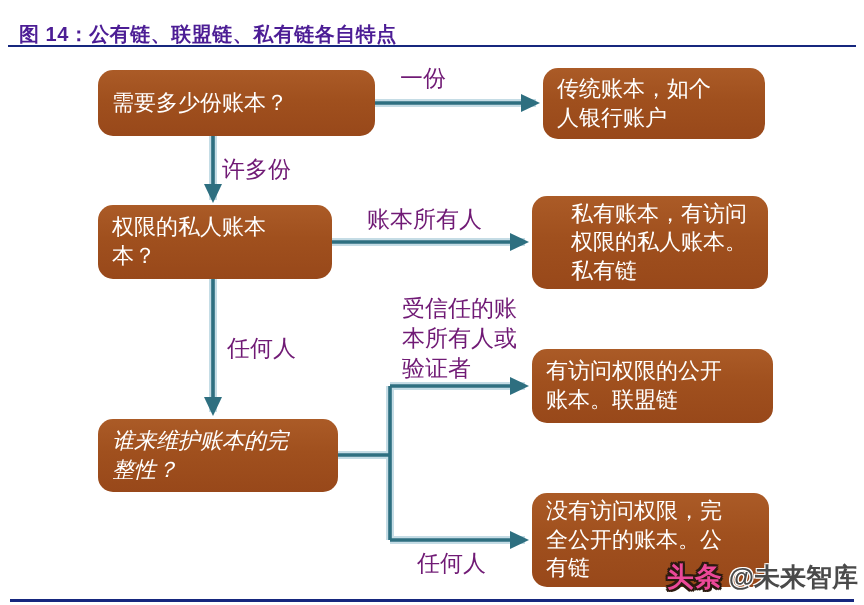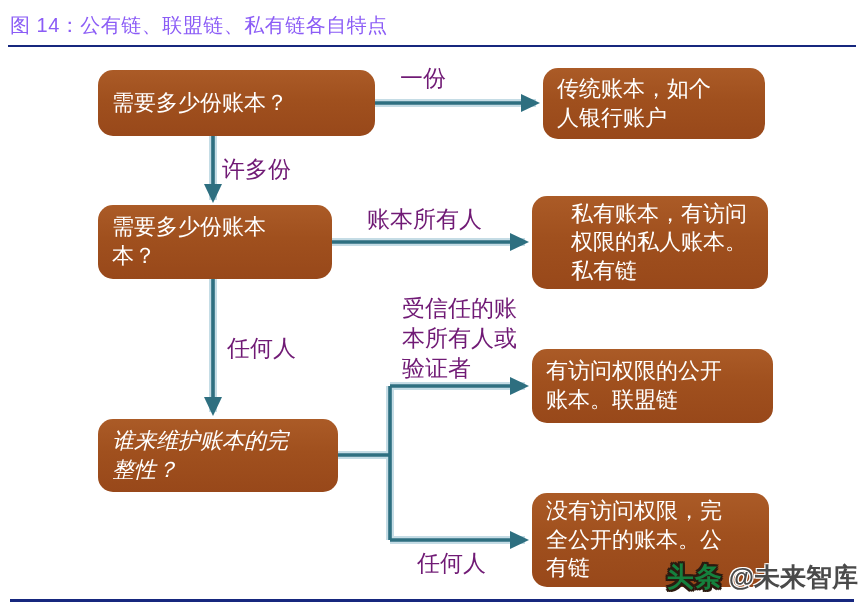--- a/index.html
+++ b/index.html
@@ -2,22 +2,22 @@
 <html><head>
 <meta charset="utf-8">
 <style>
   html,body{margin:0;padding:0;background:#ffffff;}
   .page{
     position:relative;width:864px;height:605px;overflow:hidden;background:#ffffff;
     font-family:"Liberation Sans","DejaVu Sans",sans-serif;
   }
   
   .figure-title{
-    position:absolute;left:10px;top:12px;margin:0;
-    font-size:20px;font-weight:normal;color:#8b5cf6;letter-spacing:.5px;
+    position:absolute;left:10px;top:12px;margin:9px;
+    font-size:20px;font-weight:bold;color:#4c1d95;letter-spacing:.5px;
     white-space:nowrap;
   }
   .title-rule{
     position:absolute;left:8px;right:8px;top:45px;height:2px;background:#16277E;
   }
   .bottom-rule{
     position:absolute;left:10px;right:10px;bottom:3px;height:3px;background:#16277E;
   }
   
   svg.connectors{position:absolute;left:0;top:0;pointer-events:none;}
@@ -49,21 +49,21 @@
   #lbl-anyone-down{left:227px;top:334px;}
   #lbl-trusted{left:402px;top:294px;}
   #lbl-anyone-bottom{left:417px;top:549px;}
   
   .watermark{
     position:absolute;right:6px;top:559px;
     display:flex;align-items:center;gap:6px;
     font-weight:bold;white-space:nowrap;
   }
   .wm-brand{
-    font-size:27px;color:#15803d;letter-spacing:1px;
+    font-size:27px;color:#ec4899;letter-spacing:1px;
     text-shadow:-2px -2px 0 #2b1a10,2px -2px 0 #2b1a10,-2px 2px 0 #2b1a10,2px 2px 0 #2b1a10,0 2px 0 #2b1a10,2px 0 0 #2b1a10,0 -2px 0 #2b1a10,-2px 0 0 #2b1a10;
   }
   .wm-handle{
     font-size:26px;color:#4a4a4a;
     text-shadow:-1px -1px 0 #ffffff,1px -1px 0 #ffffff,-1px 1px 0 #ffffff,1px 1px 0 #ffffff;
   }
 </style>
 </head>
 <body>
 
@@ -100,21 +100,21 @@
       <path d="M540 103 L521 94 L521 112 Z"></path>
       <path d="M213 203 L204 184 L222 184 Z"></path>
       <path d="M529 242 L510 233 L510 251 Z"></path>
       <path d="M213 416 L204 397 L222 397 Z"></path>
       <path d="M529 386 L510 377 L510 395 Z"></path>
       <path d="M529 540 L510 531 L510 549 Z"></path>
     </g>
   </svg>
 
   <div class="box" id="q1">需要多少份账本？</div>
-  <div class="box" id="q2">需要多少份账本
+  <div class="box" id="q2">权限的私人账本
 本？</div>
   <div class="box" id="q3">谁来维护账本的完
 整性？</div>
 
   <div class="box" id="r1">传统账本，如个
 人银行账户</div>
   <div class="box" id="r2">私有账本，有访问
 权限的私人账本。
 私有链</div>
   <div class="box" id="r3">有访问权限的公开

